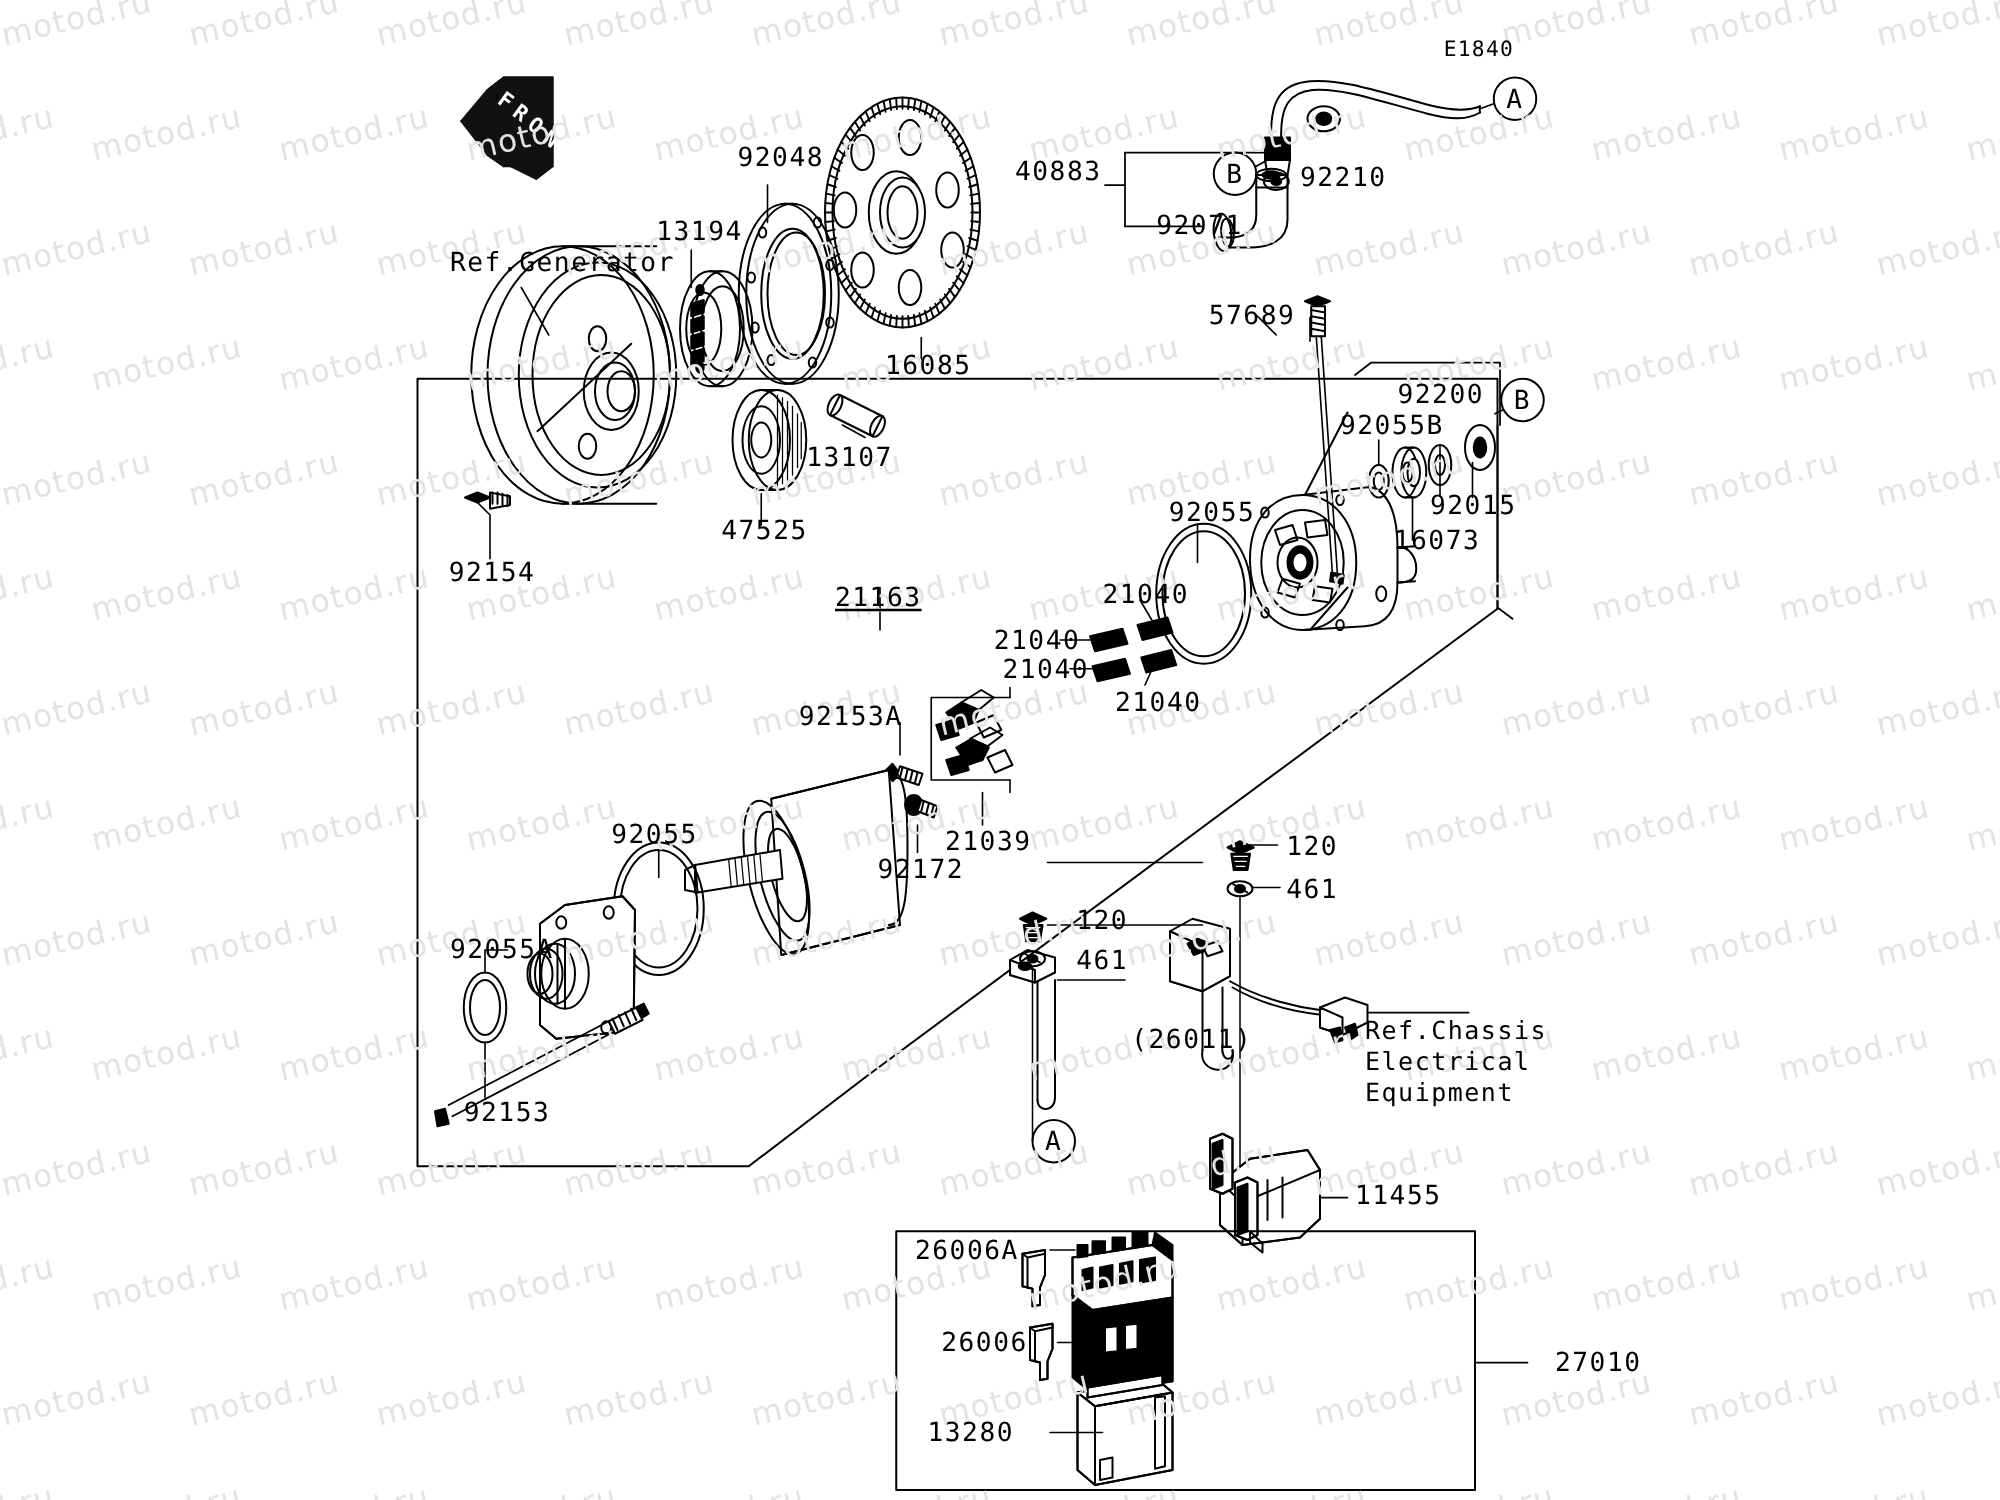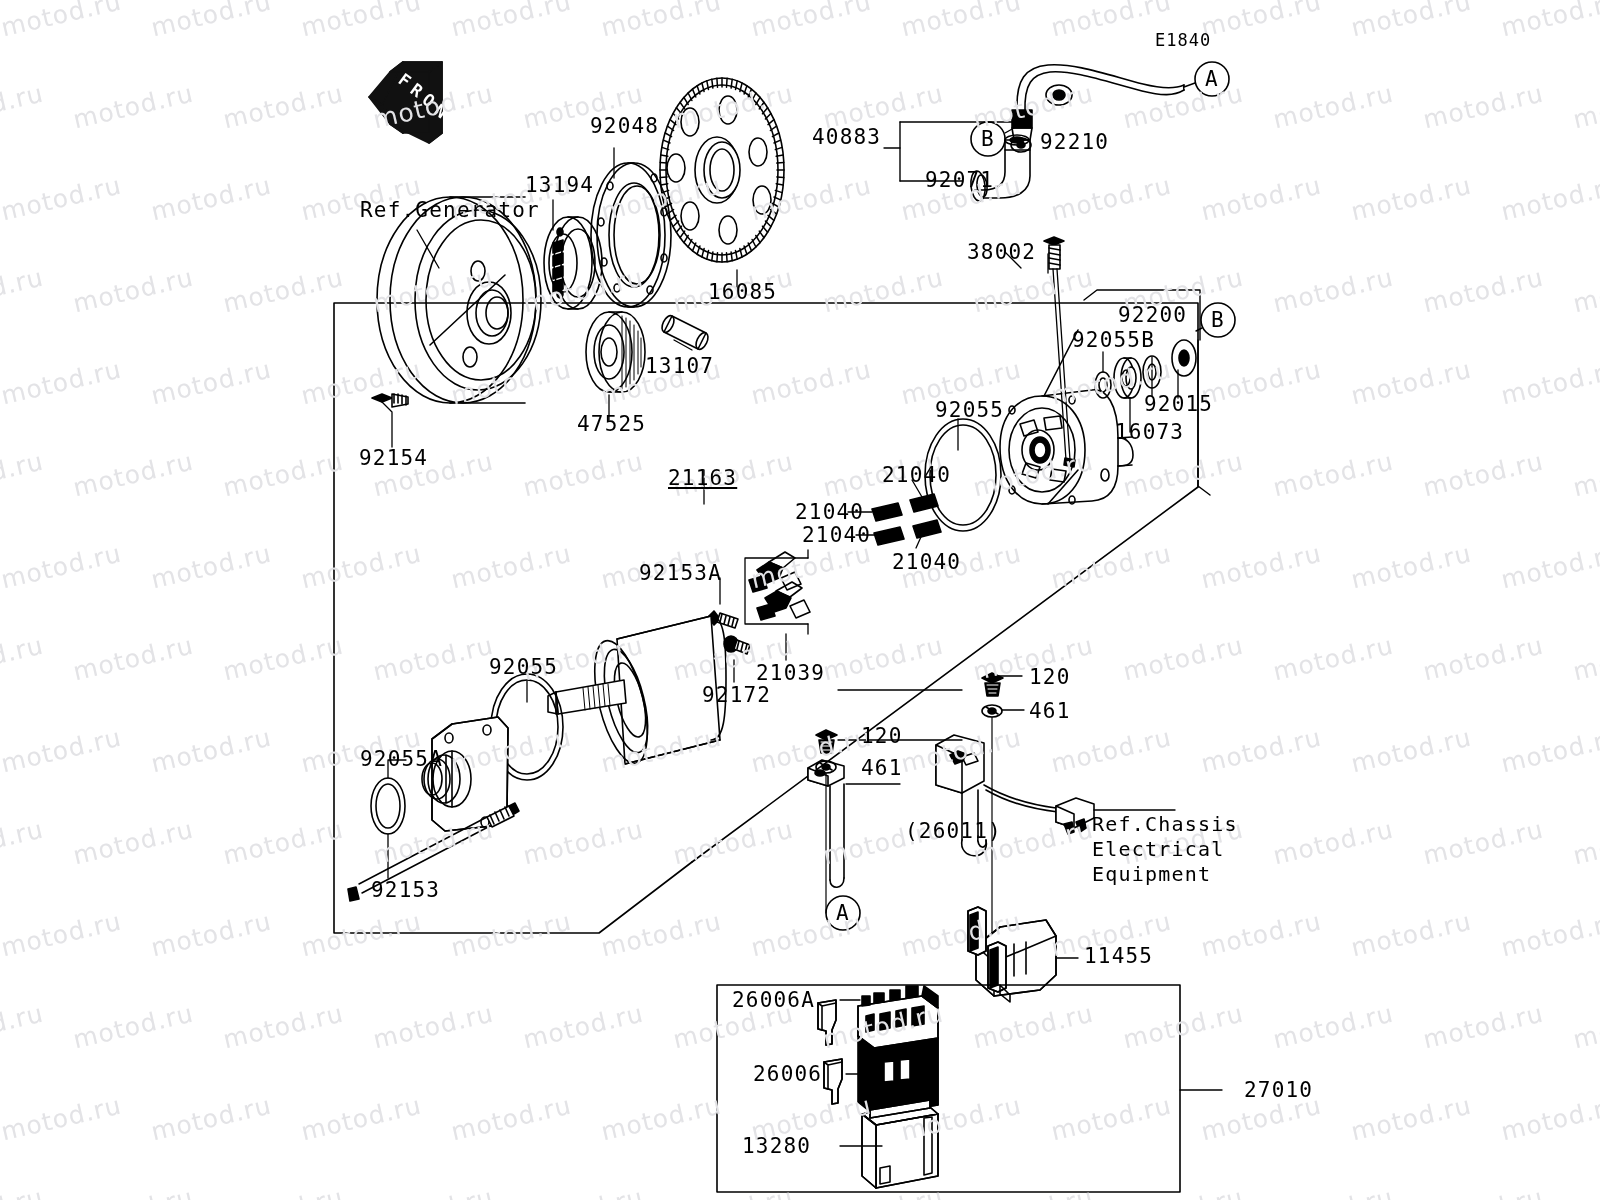--- a/index.html
+++ b/index.html
@@ -726,21 +726,21 @@
   <div class="lbl" style="left:525px;top:173px;">13194</div>
   <div class="lbl" style="left:590px;top:114px;">92048</div>
   <div class="lbl" style="left:708px;top:280px;">16085</div>
   <div class="lbl" style="left:645px;top:354px;">13107</div>
   <div class="lbl" style="left:577px;top:412px;">47525</div>
 
   <div class="lbl" style="left:812px;top:125px;">40883</div>
   <div class="lbl" style="left:925px;top:168px;">92071</div>
   <div class="lbl" style="left:1040px;top:130px;">92210</div>
 
-  <div class="lbl" style="left:967px;top:240px;">38002</div>
+  <div class="lbl" style="left:967px;top:240px;">57689</div>
   <div class="lbl" style="left:1072px;top:328px;">92055B</div>
   <div class="lbl" style="left:1118px;top:303px;">92200</div>
   <div class="lbl" style="left:1100px;top:420px;margin-left:15px;">16073</div>
   <div class="lbl" style="left:1144px;top:392px;">92015</div>
 
   <div class="lbl" style="left:935px;top:398px;">92055</div>
   <div class="lbl" style="left:795px;top:500px;">21040</div>
   <div class="lbl" style="left:802px;top:523px;">21040</div>
   <div class="lbl" style="left:882px;top:463px;">21040</div>
   <div class="lbl" style="left:892px;top:550px;">21040</div>

